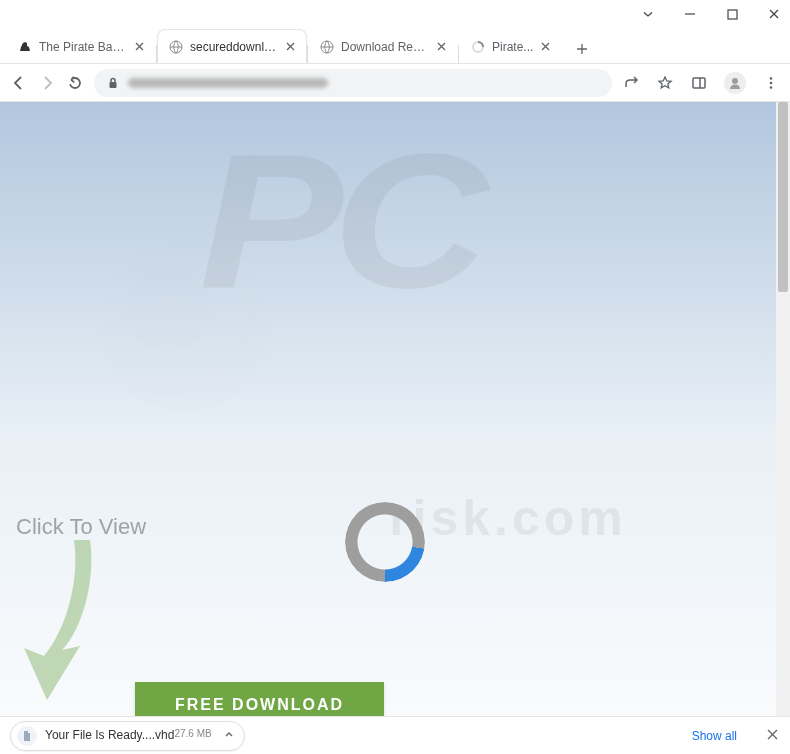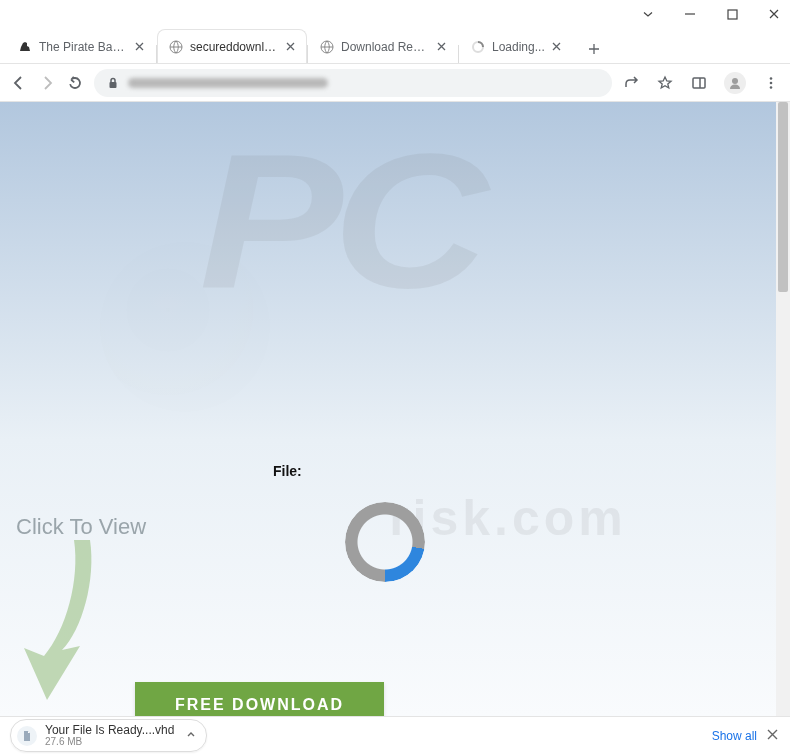--- a/index.html
+++ b/index.html
@@ -44,25 +44,25 @@
   .spinner { width:80px; height:80px; border-radius:50%; background: conic-gradient(from 100deg, #2e86de 0deg 80deg, #9e9e9e 80deg 360deg); -webkit-mask: radial-gradient(circle, transparent 27px, #000 28px); mask: radial-gradient(circle, transparent 27px, #000 28px); }
 
   .ctv { position:absolute; top:412px; left:16px; font-size:22px; font-weight:400; color:#9aa5ab; }
   .arrow { position:absolute; top:438px; left:22px; }
   
   .dl-btn { position:absolute; top:580px; left:135px; background:#70a644; color:#fff; padding: 14px 40px; font-size:16px; font-weight:600; letter-spacing:2px; box-shadow: 0 2px 4px rgba(0,0,0,0.12); }
 
   .dl-bar { position:absolute; bottom:0; left:0; right:0; height:38px; background:#fff; border-top:1px solid #e4e4e4; display:flex; align-items:center; padding: 0 10px; font-size:12px; color:#333; }
   .dl-chip { display:flex; align-items:center; gap:8px; border:1px solid #ddd; border-radius:16px; padding:4px 10px 4px 6px; box-shadow:0 1px 2px rgba(0,0,0,0.06); }
   .dl-file-icon { width:20px; height:20px; border-radius:50%; background:#eef3f7; display:flex; align-items:center; justify-content:center; }
-  .dl-text { display:flex; flex-direction:column; line-height:1.05; }
+  .dl-text { display:flex; flex-direction:row; line-height:1.05; }
   .dl-name { font-size:12px; color:#333; }
   .dl-size { font-size:10px; color:#888; }
   .dl-chevron { margin-left:4px; color:#666; }
-  .dl-right { margin-left:auto; display:flex; align-items:center; gap:10px; }
+  .dl-right { margin-left:auto; display:flex; align-items:center; gap:30px; }
   .show-all { color:#1a73e8; }
   .x-close { color:#666; margin-right:2px; }
 </style>
 </head>
 <body>
 
 <div class="window-controls">
   <div class="win-btn">
       <svg width="12" height="12" viewBox="0 0 12 12">
         <path d="M2 4.5 L6 8 L10 4.5"></path>
@@ -130,21 +130,21 @@
       </span>
   </div>
   <div class="tab-sep"></div>
   <div class="tab inactive">
     <span class="tab-fav">
         <svg width="14" height="14" viewBox="0 0 14 14">
           <circle cx="7" cy="7" r="5" fill="none" stroke="#ddd" stroke-width="2"></circle>
           <path d="M7 2 A5 5 0 0 1 12 7" fill="none" stroke="#888" stroke-width="2"></path>
         </svg>
       </span>
-    <span class="tab-title">Loading...</span>
+    <span class="tab-title">Pirate...</span>
     <span class="tab-close">
         <svg width="9" height="9" viewBox="0 0 9 9">
           <path stroke="#5f6368" stroke-width="1.3" d="M1 1 L8 8 M8 1 L1 8"></path>
         </svg>
       </span>
   </div>
   <div class="new-tab">
       <svg width="12" height="12" viewBox="0 0 12 12">
         <path stroke="#5f6368" stroke-width="1.3" d="M6 1 V11 M1 6 H11"></path>
       </svg>
@@ -211,21 +211,20 @@
 
 <div class="viewport">
   <div class="page">
     <div class="watermark">
       <div class="wm-globe"></div>
       <div class="pc">PC</div>
       <div class="risk">risk.com</div>
     </div>
 
     <div class="file-block">
-      <div>File:</div>
     </div>
 
     <div class="spinner-wrap">
       <div class="spinner"></div>
     </div>
 
     <div class="ctv">Click To View</div>
 
     <div class="arrow">
       <svg width="90" height="160" viewBox="0 0 90 160">

